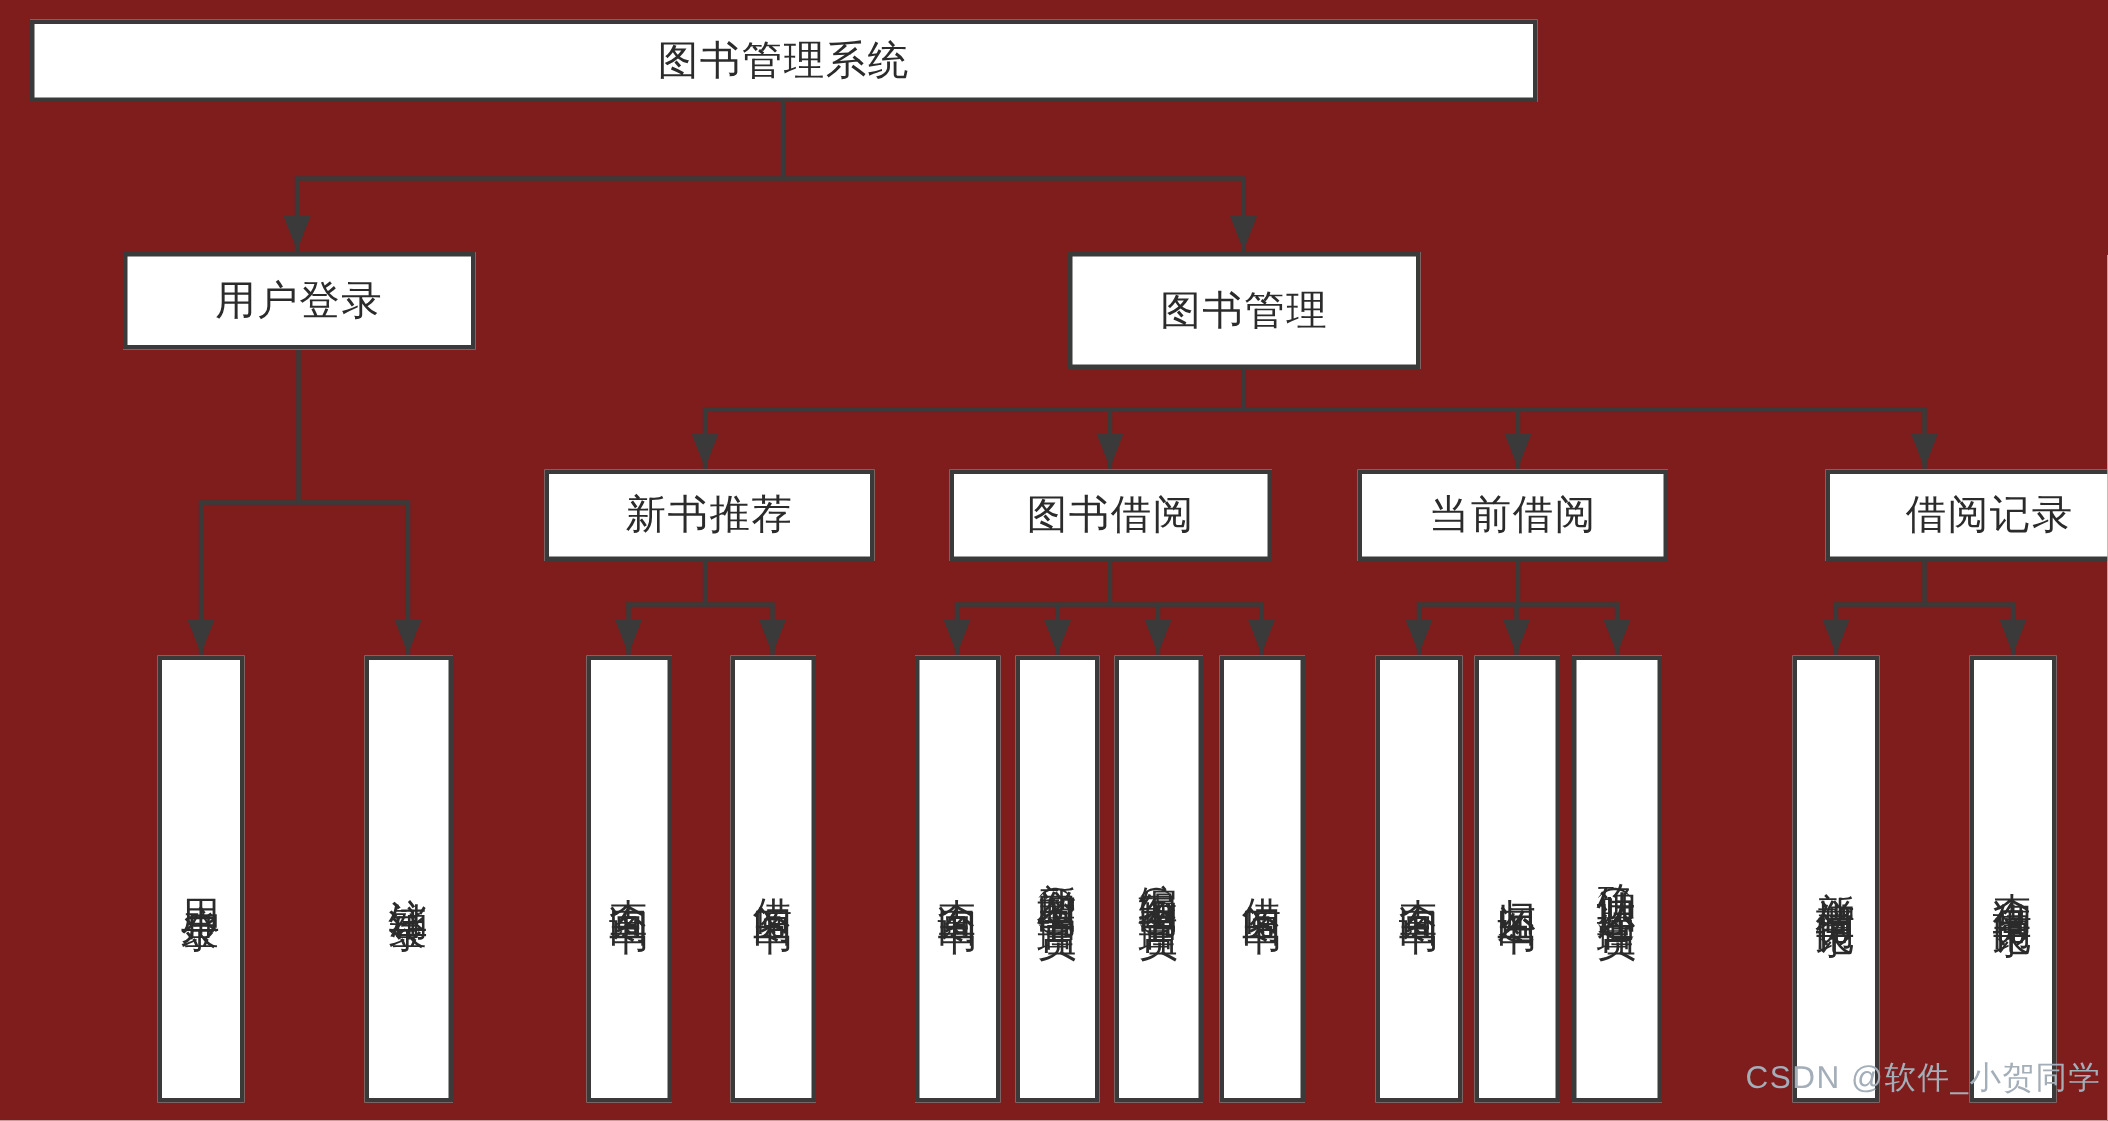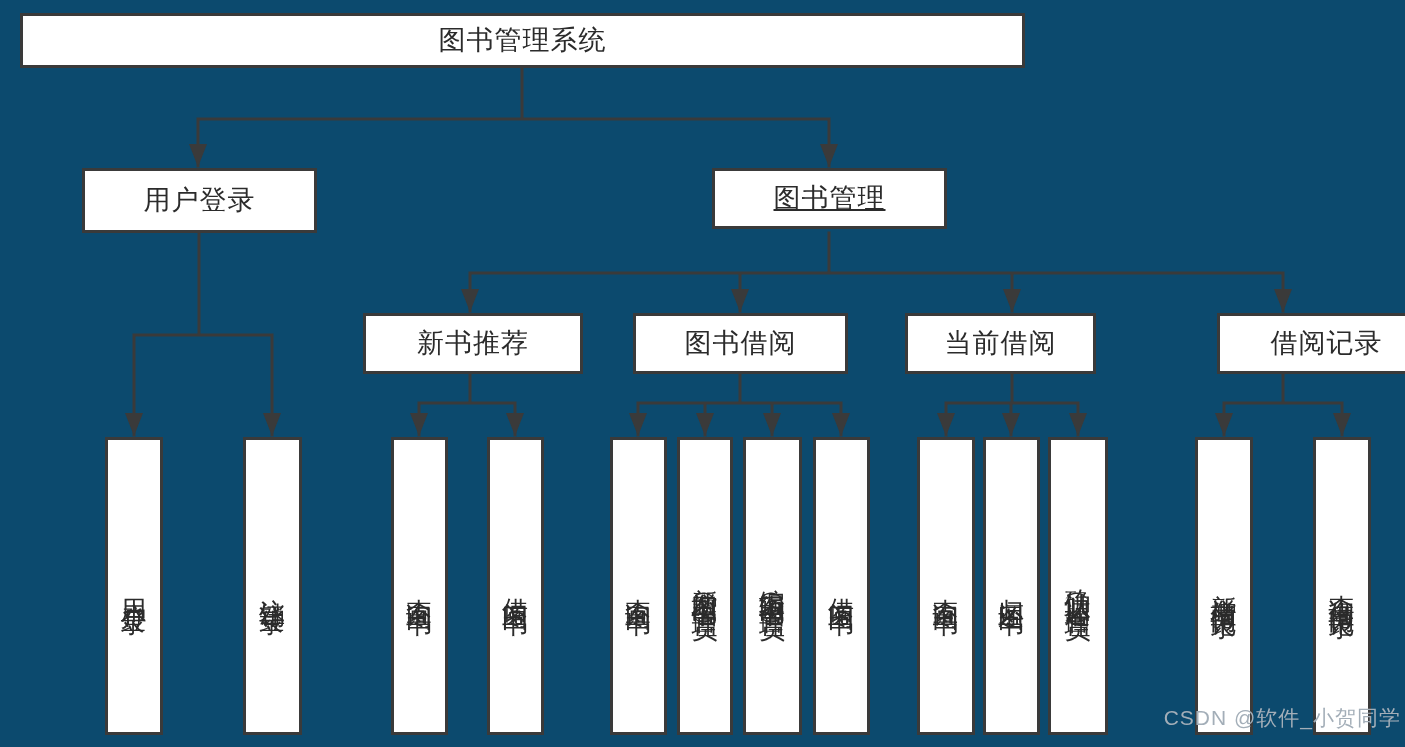--- a/index.html
+++ b/index.html
@@ -3,21 +3,21 @@
 <meta charset="utf-8">
 <style>
   * { margin: 0; padding: 0; box-sizing: border-box; }
   html, body { background: #ffffff; }
   body { font-family: "Liberation Sans", sans-serif; }
 
   .canvas {
     position: relative;
     width: 1405px;
     height: 747px;
-    background: #0c4a6e;
+    background: #7f1d1d;
     overflow: hidden;
   }
 
   svg.connectors {
     position: absolute;
     left: 0; top: 0;
     width: 1405px; height: 747px;
     z-index: 1;
   }
   svg.connectors .ln {
@@ -122,31 +122,31 @@
     </g>
   </svg>
 
   <div class="node h-node" style="left:20px; top:13px; width:1005px; height:55px;">
     <span class="label">图书管理系统</span>
   </div>
 
   <div class="node h-node" style="left:82px; top:168px; width:235px; height:65px;">
     <span class="label">用户登录</span>
   </div>
-  <div class="node h-node" style="left:712px; top:168px; width:235px; height:61px;text-decoration:underline;">
+  <div class="node h-node" style="left:712px; top:168px; width:235px; height:78px;">
     <span class="label">图书管理</span>
   </div>
 
   <div class="node h-node" style="left:363px; top:313px; width:220px; height:61px;">
     <span class="label">新书推荐</span>
   </div>
   <div class="node h-node" style="left:633px; top:313px; width:215px; height:61px;text-align:right;">
     <span class="label">图书借阅</span>
   </div>
-  <div class="node h-node" style="left:905px; top:313px; width:191px; height:61px;">
+  <div class="node h-node" style="left:905px; top:313px; width:207px; height:61px;">
     <span class="label">当前借阅</span>
   </div>
   <div class="node h-node" style="left:1173px; top:313px; width:219px; height:61px;margin-left:44px;">
     <span class="label">借阅记录</span>
   </div>
 
   <div class="node v-node" style="left:105px; top:437px; width:58px; height:298px;">
     <span class="label">用户登录</span>
   </div>
   <div class="node v-node" style="left:243px; top:437px; width:59px; height:298px;">

